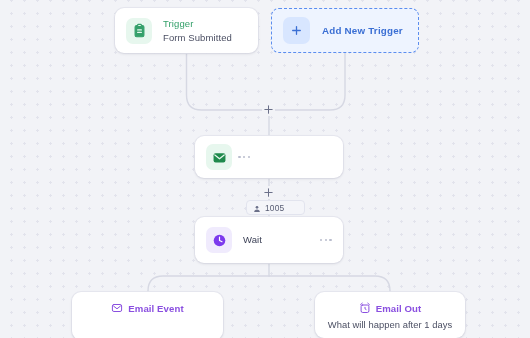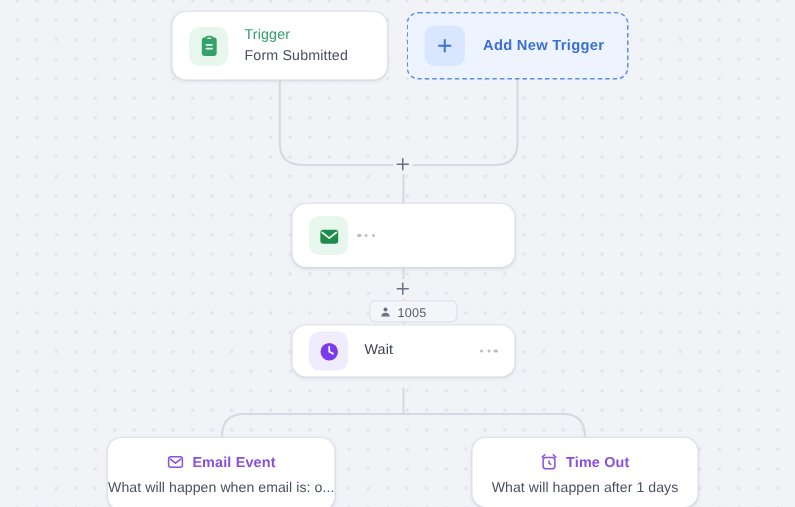--- a/index.html
+++ b/index.html
@@ -63,21 +63,21 @@
   #add-trigger-label{
     margin-left:12px;font-size:9.8px;color:#3b6fd4;font-weight:bold;letter-spacing:.2px;
   }
 
   
   #node-promo{left:195px;top:136px;width:148px;height:42px;}
   #node-promo .icon-box{background:#e7f7ee;}
   #node-promo .node-title{color:#3d4257;}
 
   
-  #node-wait{left:195px;top:217px;width:148px;height:34px;}
+  #node-wait{left:195px;top:217px;width:148px;height:46px;}
   #node-wait .icon-box{background:#f0ebfd;}
   #node-wait .node-title{color:#3d4257;}
 
   
   .plus-btn{
     position:absolute;width:13px;height:13px;
     display:flex;align-items:center;justify-content:center;
     color:#6b7089;font-size:13px;line-height:13px;
     background:#f2f3f7;
     font-family:"Liberation Sans", sans-serif;
@@ -232,31 +232,30 @@
   <div class="leaf" id="leaf-email">
     <div class="leaf-head">
       <span>
         <svg width="12" height="12" viewBox="0 0 24 24" fill="none" stroke="#8a4fe0" stroke-width="2" stroke-linecap="round" stroke-linejoin="round">
           <rect x="2.8" y="5" width="18.4" height="14" rx="3"></rect>
           <path d="M5.2,8.2 L12,13.6 L18.8,8.2"></path>
         </svg>
       </span>
       <span>Email Event</span>
     </div>
-    <div class="leaf-sub">What will happen when email is: o...</div>
   </div>
 
   <div class="leaf" id="leaf-timeout">
     <div class="leaf-head">
       <span>
         <svg width="12" height="12" viewBox="0 0 24 24" fill="none" stroke="#8a4fe0" stroke-width="2" stroke-linecap="round" stroke-linejoin="round">
           <rect x="4.2" y="6" width="15.6" height="15" rx="3.2"></rect>
           <path d="M3,5.5 L6.4,2.4"></path>
           <path d="M21,5.5 L17.6,2.4"></path>
           <path d="M12,10.6 L12,13.6 L14.2,15"></path>
         </svg>
       </span>
-      <span>Time Out</span>
+      <span>Email Out</span>
     </div>
     <div class="leaf-sub">What will happen after 1 days</div>
   </div>
 
 </div>
 
 </body></html>

